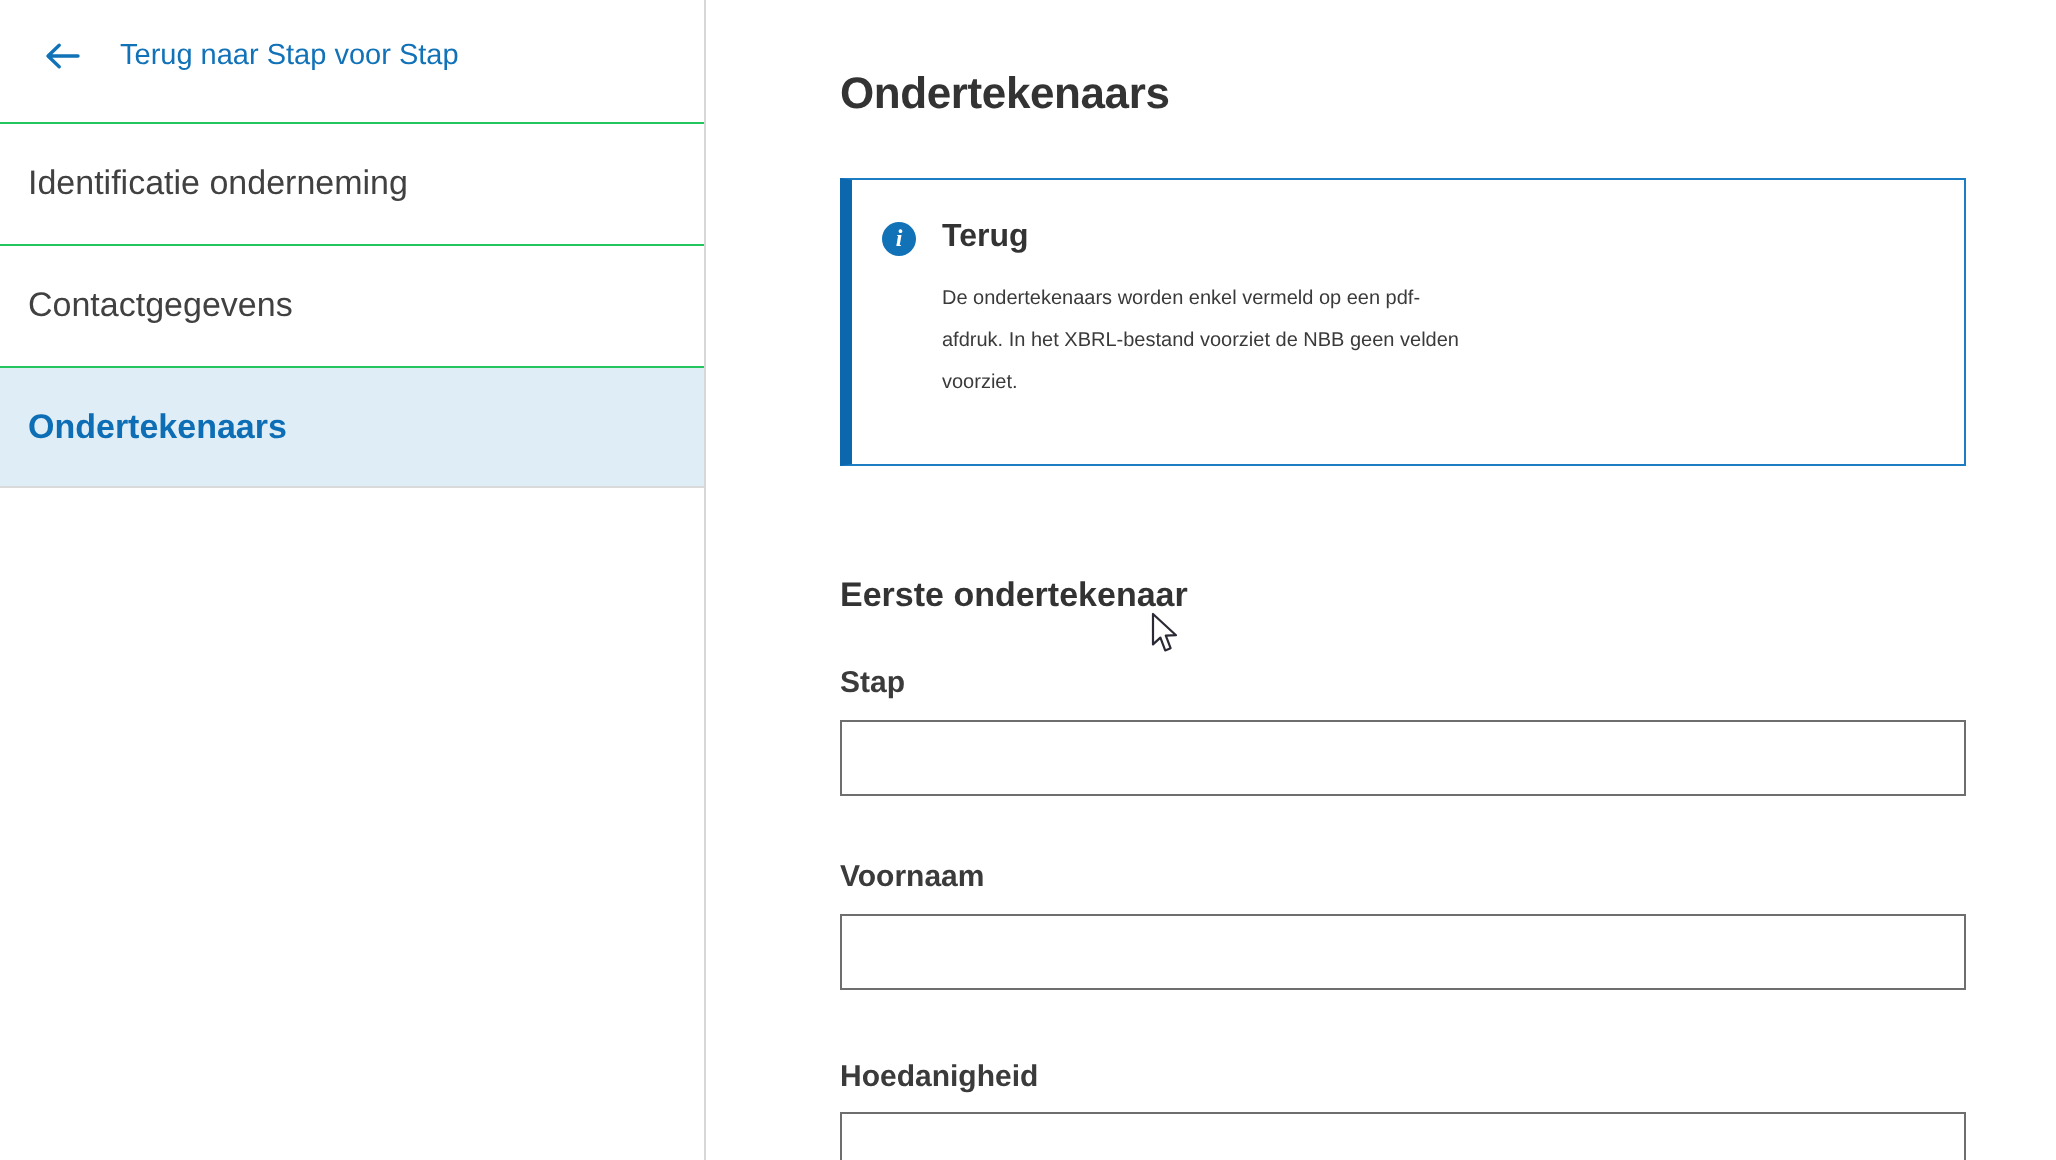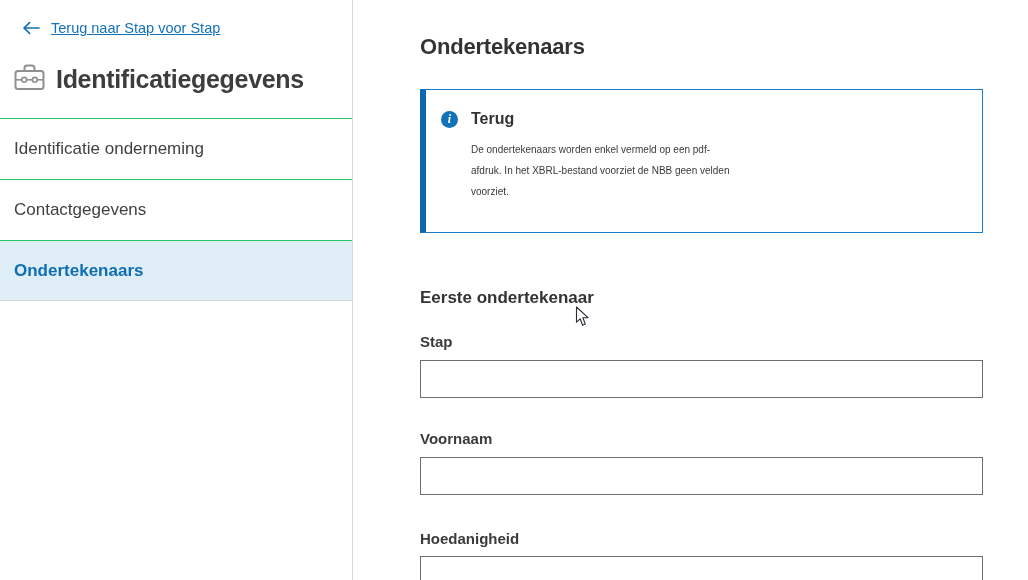--- a/index.html
+++ b/index.html
@@ -10,24 +10,23 @@
     position:relative; overflow:hidden;
   }
   .page { position:absolute; inset:0; background:#fff; }
 
   
   .sidebar {
     position:absolute; left:0; top:0; width:353px; height:580px;
     border-right:1px solid #d7d7d7; background:#fff;
   }
   .back-link {
-    margin:19px 0 0 22px; display:flex; align-items:center; gap:11px;
+    margin:19px 0 0 22px; display:flex; align-items:center; gap:20px;
     color:#1172b8; font-size:14.5px; line-height:18px; cursor:pointer;
     width:max-content;
-    text-decoration:underline;
   }
   .back-link svg { display:block; }
   .title-row {
     margin:27px 0 0 14px; display:flex; align-items:center; gap:11px;
     height:30px;
   }
   .title-row .title-text {
     font-size:25px; font-weight:bold; color:#3d3d3d; letter-spacing:-0.3px;
     line-height:30px;
   }
@@ -95,32 +94,20 @@
 
     <div class="back-link">
       <span>
         <svg width="18" height="14" viewBox="0 0 18 14">
           <path d="M17 7 H2.2 M7.6 1.6 L2 7 l5.6 5.4" stroke="#1172b8" stroke-width="1.7" fill="none" stroke-linecap="round" stroke-linejoin="round"></path>
         </svg>
       </span>
       <span>Terug naar Stap voor Stap</span>
     </div>
 
-    <div class="title-row">
-      <span>
-        <svg width="31" height="28" viewBox="0 0 31 28">
-          <rect x="1.5" y="8" width="28" height="18" rx="2.5" stroke="#8f8f8f" stroke-width="2" fill="none"></rect>
-          <path d="M10.5 8 V5.2 a2.7 2.7 0 0 1 2.7 -2.7 h4.6 a2.7 2.7 0 0 1 2.7 2.7 V8" stroke="#8f8f8f" stroke-width="2" fill="none"></path>
-          <line x1="1.5" y1="16.8" x2="29.5" y2="16.8" stroke="#8f8f8f" stroke-width="1.6"></line>
-          <circle cx="10.2" cy="16.8" r="2.4" stroke="#8f8f8f" stroke-width="1.6" fill="#fff"></circle>
-          <circle cx="20.8" cy="16.8" r="2.4" stroke="#8f8f8f" stroke-width="1.6" fill="#fff"></circle>
-        </svg>
-      </span>
-      <span class="title-text">Identificatiegegevens</span>
-    </div>
 
     <nav class="nav">
       <div class="nav-item">
         <span>Identificatie onderneming</span>
       </div>
       <div class="nav-item">
         <span>Contactgegevens</span>
       </div>
       <div class="nav-item active">
         <span>Ondertekenaars</span>

